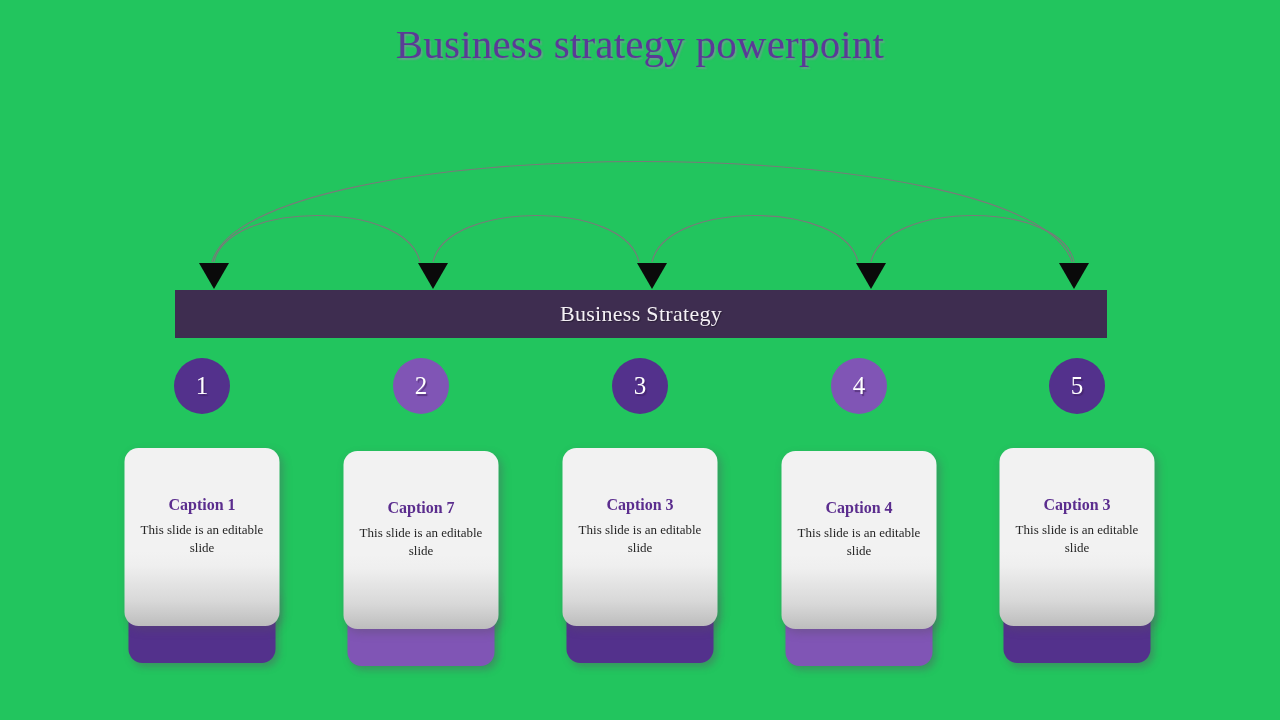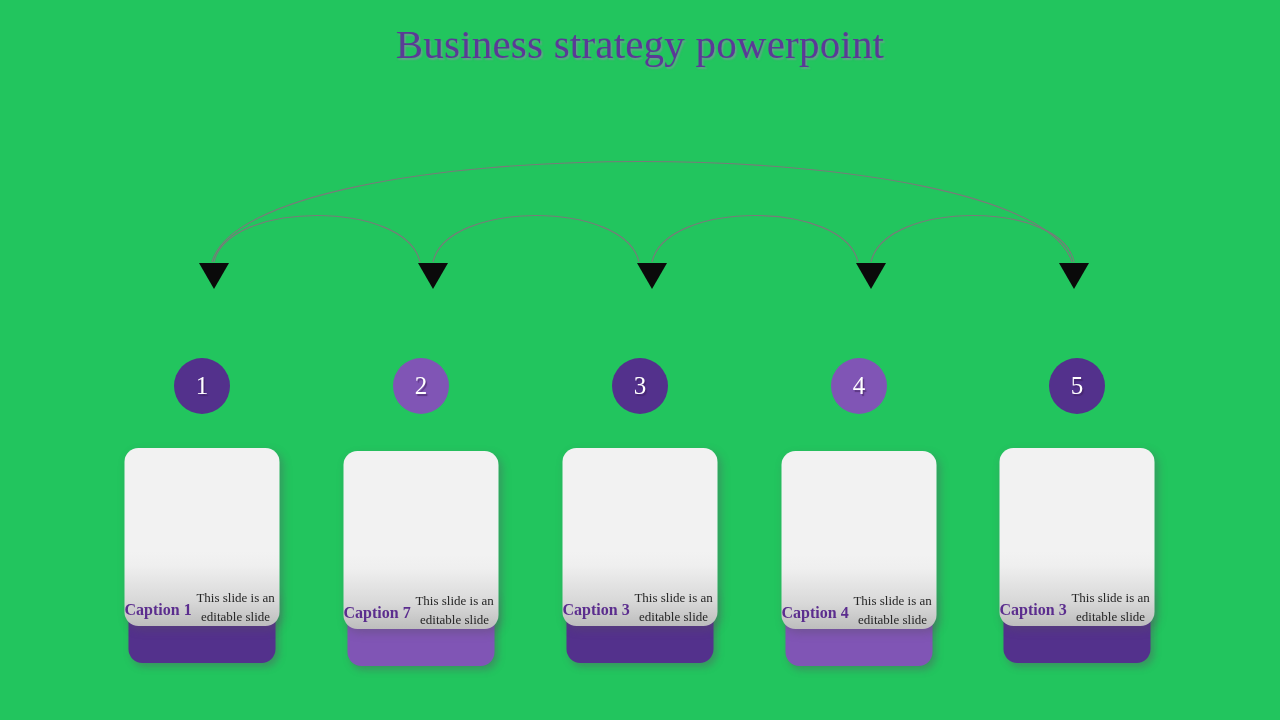--- a/index.html
+++ b/index.html
@@ -132,21 +132,22 @@
     height: 178px;
     border-radius: 14px;
     background: linear-gradient(to bottom,
                 #f2f2f2 0%,
                 #f2f2f2 58%,
                 #efefef 66%,
                 #d8d8d8 86%,
                 #bdbdbd 100%);
     box-shadow: 3px 4px 8px rgba(90,80,100,0.38);
     display: flex;
-    align-items: flex-end;
+    flex-direction: column;
+    align-items: center;
     padding-top: 48px;
     box-sizing: border-box;
   }
 
   .card-caption {
     font-family: "Liberation Serif", "DejaVu Serif", serif;
     font-weight: bold;
     font-size: 16px;
     color: #5b2d8e;
     text-align: center;
@@ -178,20 +179,23 @@
     <path d="M 652 262 C 666 200, 844 200, 858 262" fill="none" stroke="#7a7a7a" stroke-width="1.1"></path>
     <path d="M 871 262 C 885 200, 1061 200, 1074 262" fill="none" stroke="#7a7a7a" stroke-width="1.1"></path>
 
     <polygon points="199,263 229,263 214,289" fill="#0a0a0a"></polygon>
     <polygon points="418,263 448,263 433,289" fill="#0a0a0a"></polygon>
     <polygon points="637,263 667,263 652,289" fill="#0a0a0a"></polygon>
     <polygon points="856,263 886,263 871,289" fill="#0a0a0a"></polygon>
     <polygon points="1059,263 1089,263 1074,289" fill="#0a0a0a"></polygon>
   </svg>
 
+  <div id="banner">
+    <span id="banner-label">Business Strategy</span>
+  </div>
 
   <div class="column col-1">
     <div class="num-circle num-dark">
       <span>1</span>
     </div>
     <div class="card-wrap" style="top:90px;">
       <div class="card-foot foot-dark"></div>
       <div class="card-body">
         <div class="card-caption">Caption 1</div>
         <div class="card-text">This slide is an editable slide</div>

